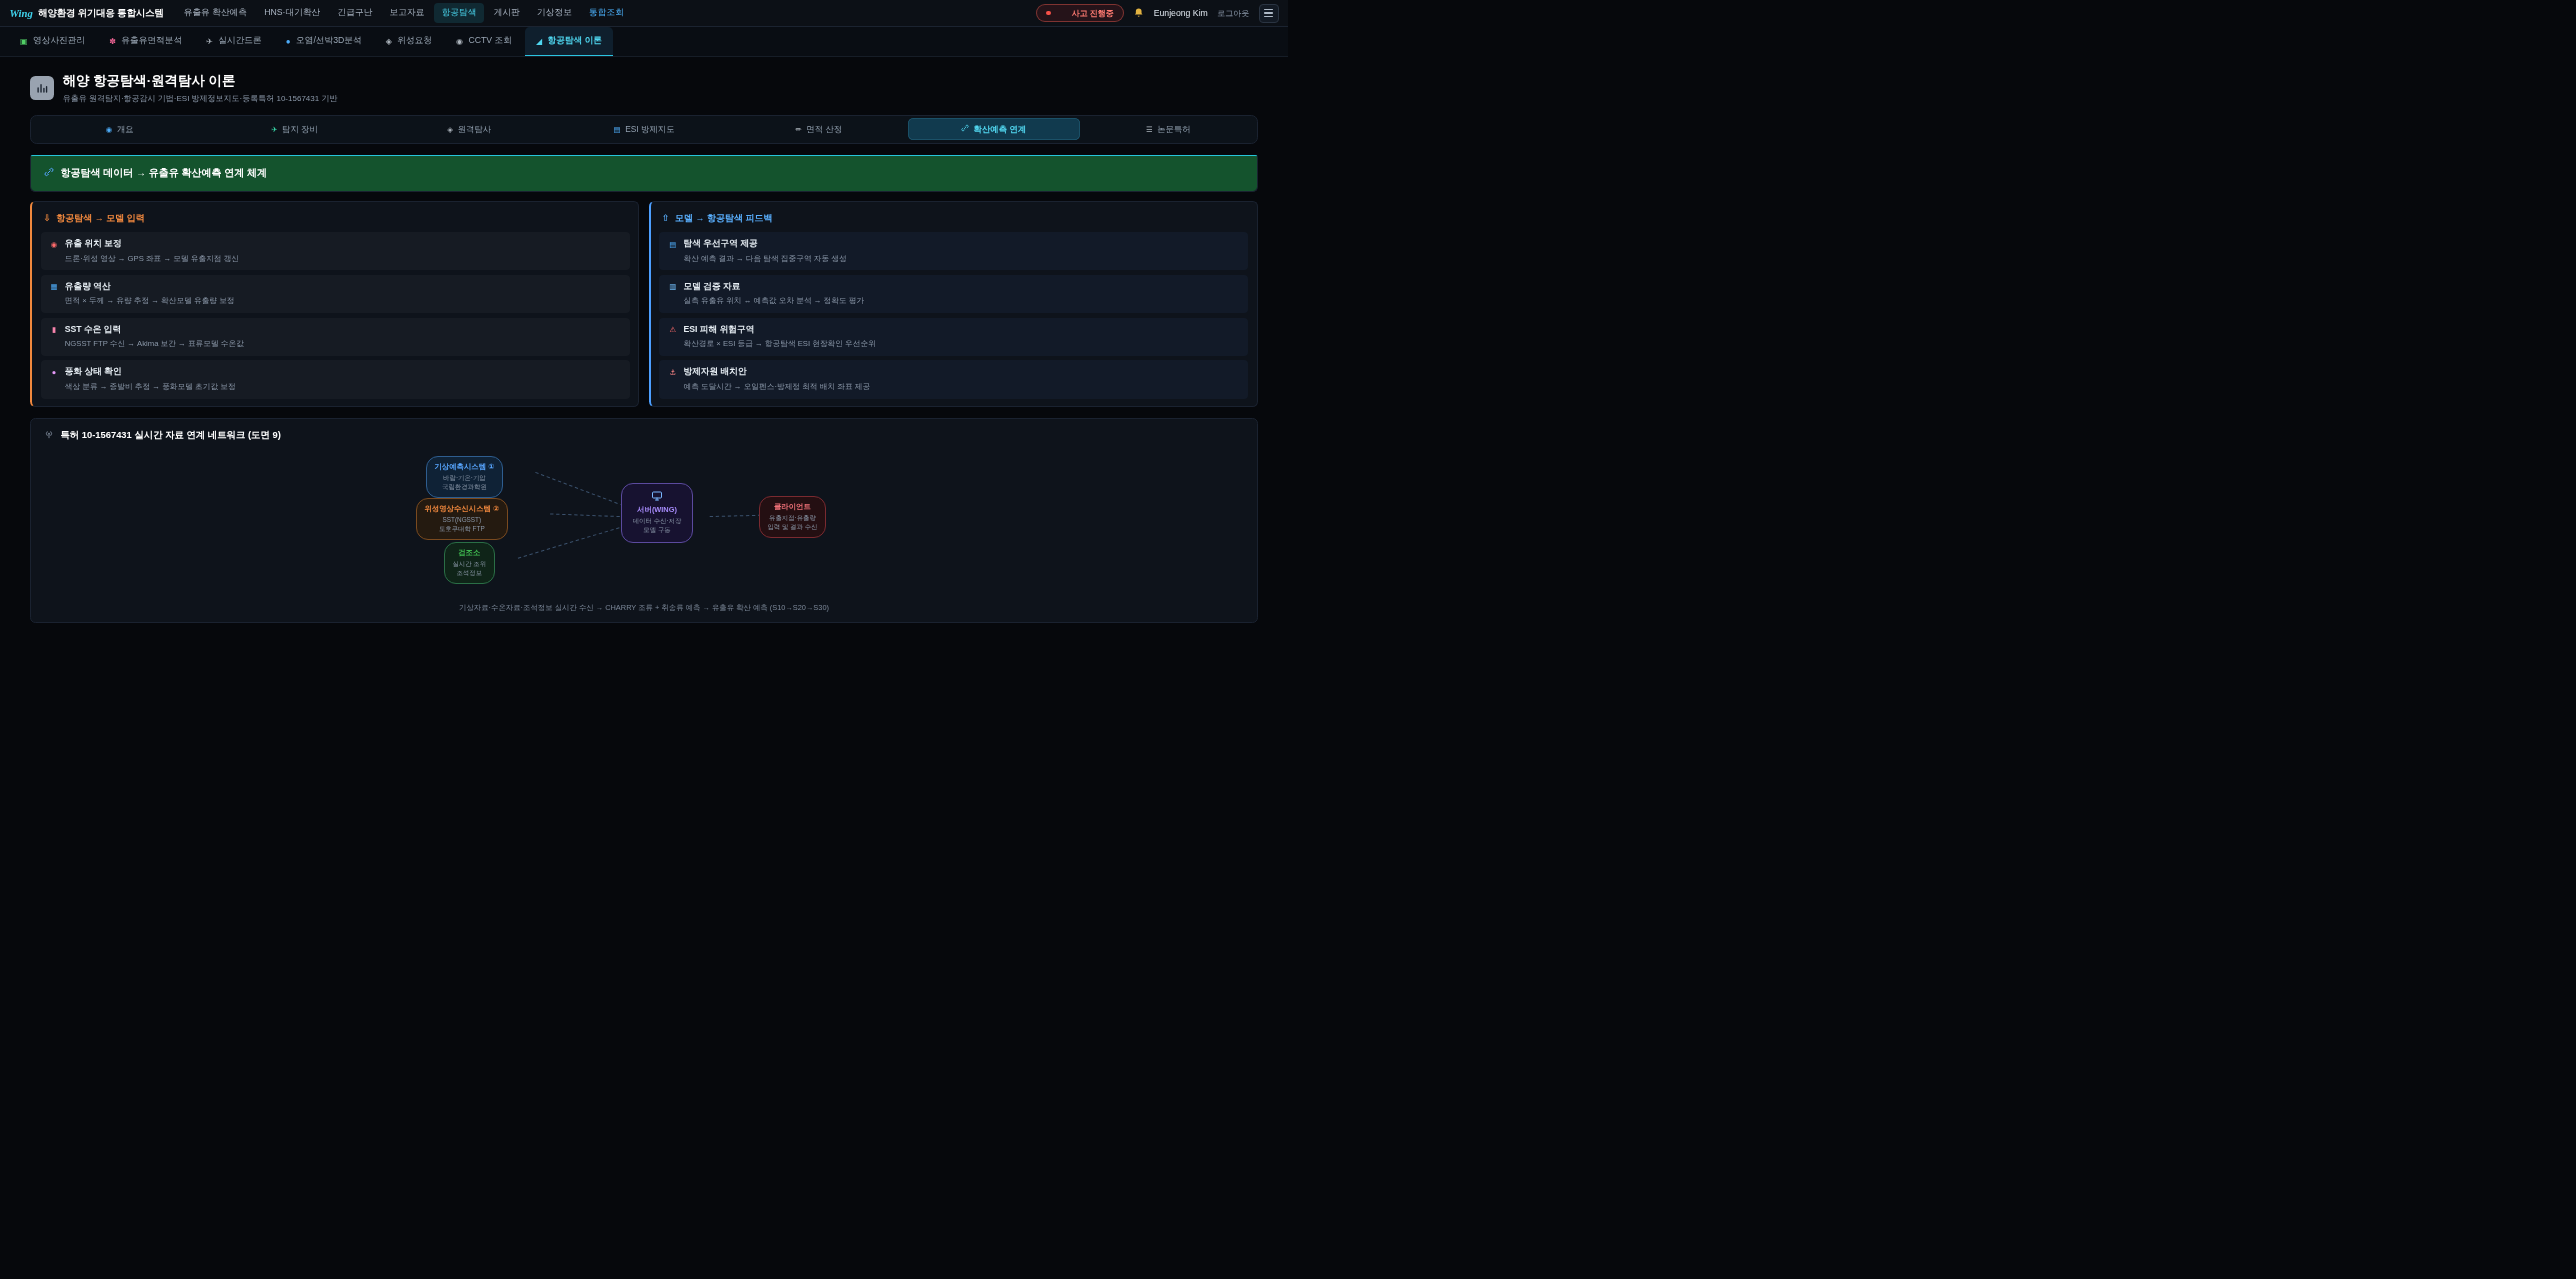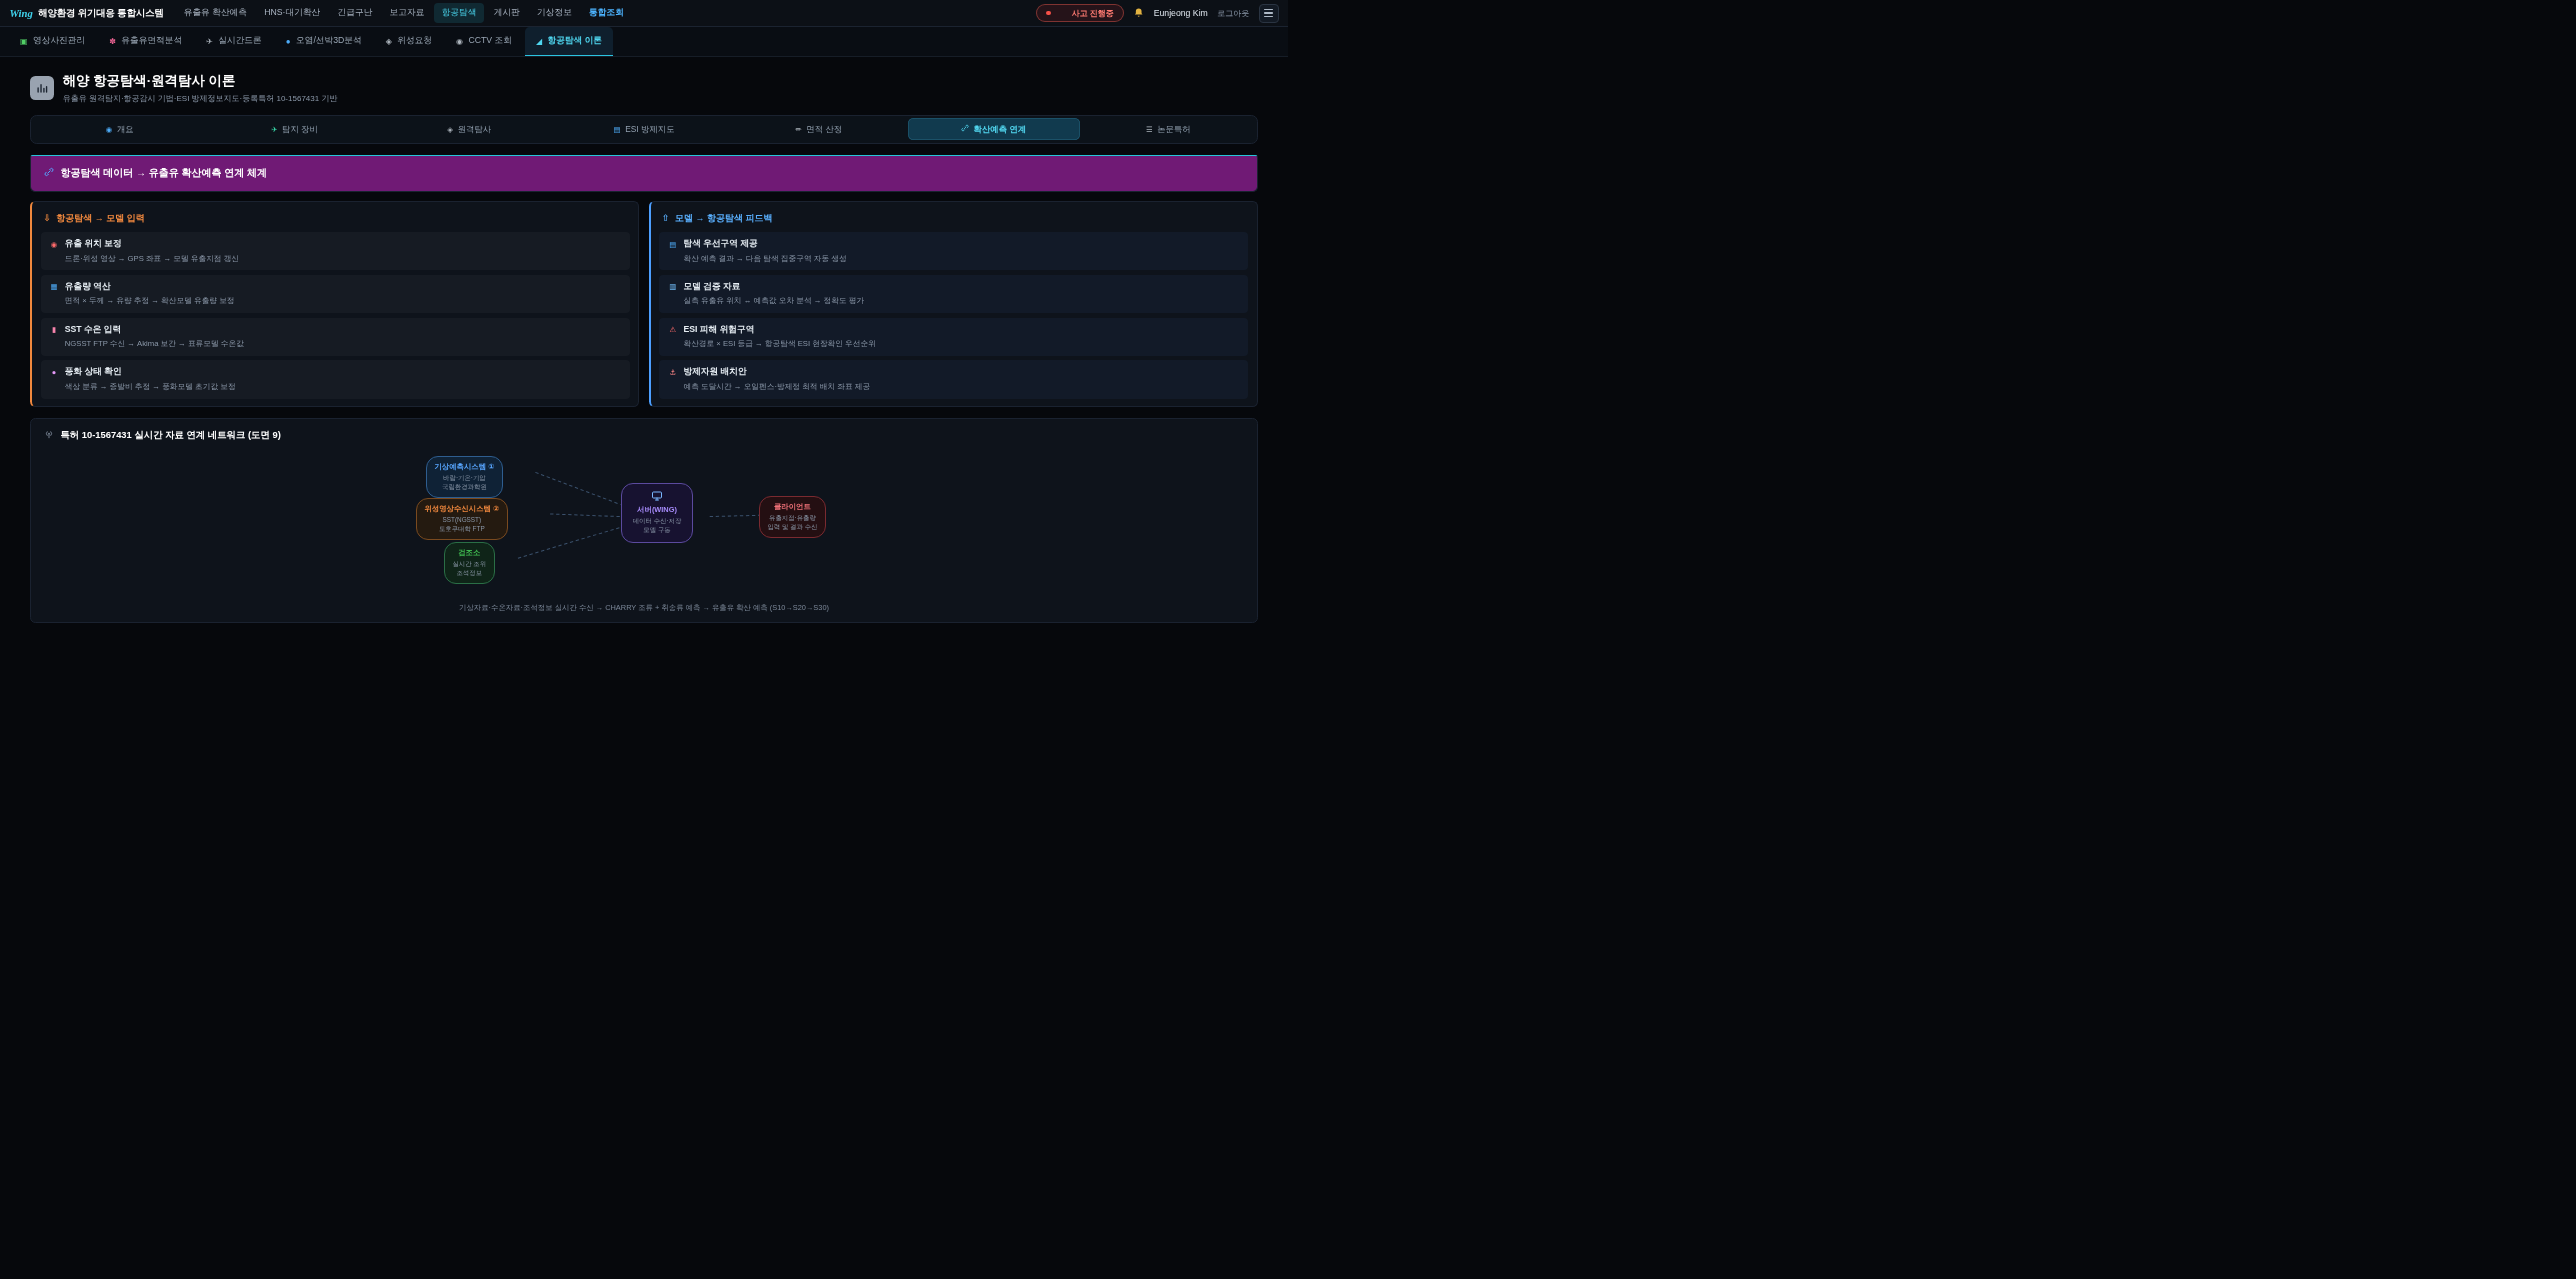--- a/index.html
+++ b/index.html
@@ -13,21 +13,21 @@
   
   .topnav {
     height:27px; background:#0c1016; border-bottom:0.7px solid #1b2330;
     display:flex; align-items:center; padding:0 9.4px; gap:1.3px;
   }
   .logo { display:flex; align-items:center; gap:5.4px; margin-right:10.7px; cursor:pointer; }
   .logo-wing { color:#3fd2ec; font-style:italic; font-weight:bold; font-size:10.7px; font-family:"Liberation Serif", serif; }
   .logo-title { font-weight:700; font-size:9.4px; color:#ffffff; letter-spacing:-0.1px; }
   .nav-item { padding:4px 8px; font-size:8.7px; color:#a9b4c2; border-radius:4px; cursor:pointer; white-space:nowrap; }
   .nav-item.active { background:rgba(43,196,224,0.14); color:#49d2ea; font-weight:400; }
-  .nav-item.accent { color:#4db4ff; font-weight:700; }
+  .nav-item.accent { color:#4db4ff; font-weight:400; }
   .topnav-right { margin-left:auto; display:flex; align-items:center; gap:9.4px; }
   .alert-pill { display:flex; align-items:center; gap:21px; background:rgba(210,50,50,0.13);
     border:0.7px solid rgba(240,90,80,0.45); color:#ff7b72; font-size:8px; font-weight:700;
     padding:2.7px 8.7px; border-radius:670px; cursor:pointer; }
   .alert-dot { width:4.7px; height:4.7px; border-radius:50%; background:#f85149; }
   .bell { display:flex; align-items:center; cursor:pointer; }
   .user-name { font-size:8.7px; color:#dfe6ee; }
   .logout { font-size:8px; color:#8b98a9; cursor:pointer; }
   .hamburger { width:20px; height:19px; border:0.7px solid #2a3442; border-radius:4px;
     display:flex; flex-direction:column; align-items:center; justify-content:center; gap:2px; cursor:pointer; background:#131a24;}
@@ -51,21 +51,21 @@
   .page-title { font-size:13.4px; font-weight:700; color:#ffffff; }
   .page-subtitle { font-size:8px; color:#8b98a9; margin-top:3.4px; }
 
   .tabs { display:flex; background:#0c1219; border:0.7px solid #1a2230; border-radius:6.7px;
     padding:2.7px; margin-bottom:10.7px; gap:2.7px; }
   .tab { flex:1; display:flex; align-items:center; justify-content:center; gap:4.7px;
     font-size:8.4px; color:#93a1b1; padding:5.4px 0; border-radius:5.4px; cursor:pointer; white-space:nowrap; }
   .tab .ti { font-size:7.4px; }
   .tab.active { background:#113a4e; color:#52d7f0; font-weight:700; box-shadow:inset 0 0 0 0.7px #1f5a72; }
 
-  .intro { background:#701a75; border:0.7px solid #1a2230; border-top:1.3px solid #26c6da;
+  .intro { background:#14532d; border:0.7px solid #1a2230; border-top:1.3px solid #26c6da;
     border-radius:2.7px 2.7px 5.4px 5.4px; padding:10px 13.4px 11.4px; margin-bottom:9.4px; }
   .intro-title { font-size:10px; font-weight:700; display:flex; align-items:center; gap:6px; color:#ffffff; }
   .intro-text { font-size:8.4px; color:#aab6c3; margin-top:7.4px; line-height:1.55; }
   .intro-link { color:#58a6ff; font-weight:700; cursor:pointer; }
 
   .cards { display:grid; grid-template-columns:1fr 1fr; gap:9.4px; margin-bottom:10.7px; }
   .flow-card { background:#0e131b; border:0.7px solid #1a2230; border-radius:5.4px; padding:7.4px 8.7px 6px; }
   .flow-card.input { border-left:2px solid #f0883e; }
   .flow-card.feedback { border-left:2px solid #4d9fff; }
   .flow-title { font-size:9px; font-weight:700; margin:2px 2.7px 7.4px; display:flex; align-items:center; gap:5.4px; }

